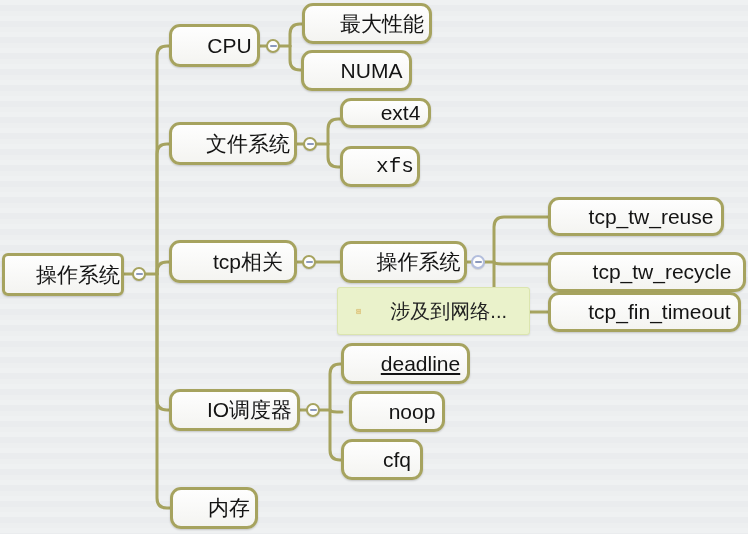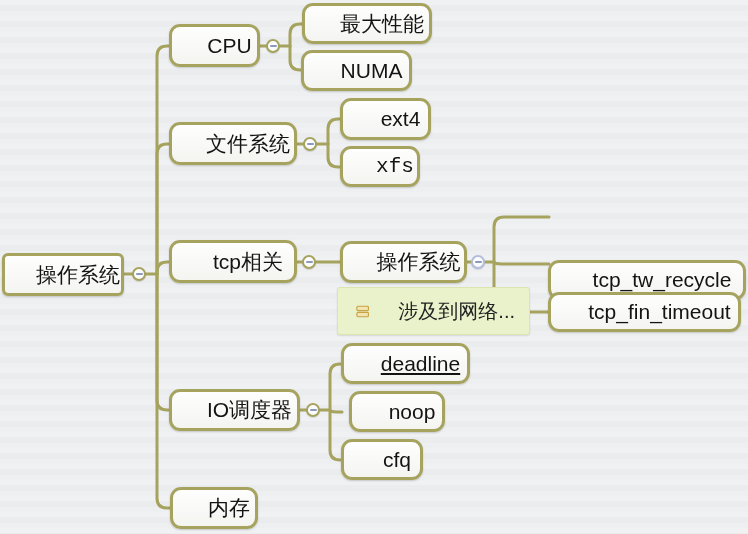--- a/index.html
+++ b/index.html
@@ -29,21 +29,21 @@
     position:absolute;z-index:4;width:14px;height:14px;box-sizing:border-box;
     border-radius:50%;background:#fdfdfd;border:2px solid #a6a35f;
     display:flex;align-items:center;justify-content:center;
     box-shadow:0 1px 1px rgba(0,0,0,0.12);
   }
   .collapse.blue{border-color:#b3bedd;}
   .collapse .bar{width:7px;height:2px;background:#8b99bd;border-radius:1px;}
   .note{
     position:absolute;box-sizing:border-box;z-index:2;
     background:#eaf2cb;border:1px solid #dbe5af;border-radius:3px;
-    display:flex;align-items:center;gap:29px;padding:0 14px 0 18px;
+    display:flex;align-items:center;gap:29px;padding:0 22px 0 18px;
     font-size:20px;color:#222;white-space:nowrap;
     box-shadow:0 1px 2px rgba(0,0,0,0.10);
   }
 </style>
 </head>
 <body>
 
 <div class="canvas">
 
   <svg class="connectors" width="748" height="534">
@@ -97,34 +97,37 @@
   <div class="node" style="left:302px;top:3px;width:130px;height:41px;">
     <span>最大性能</span>
   </div>
   <div class="node" style="left:301px;top:50px;width:111px;height:41px;">
     <span>NUMA</span>
   </div>
 
   <div class="node" style="left:169px;top:122px;width:128px;height:43px;">
     <span>文件系统</span>
   </div>
-  <div class="node" style="left:340px;top:98px;width:91px;height:42px;">
+  <div class="node" style="left:340px;top:98px;width:91px;height:30px;">
     <span>ext4</span>
   </div>
   <div class="node" style="left:340px;top:146px;width:80px;height:41px;font-family:Liberation Mono, monospace;">
     <span>xfs</span>
   </div>
 
   <div class="node" style="left:169px;top:240px;width:128px;height:43px;">
     <span>tcp相关</span>
   </div>
   <div class="node" style="left:340px;top:241px;width:127px;height:42px;">
     <span>操作系统</span>
   </div>
-  <div class="node" style="left:548px;top:260px;width:198px;height:40px;text-align:right;">
+  <div class="node" style="left:548px;top:197px;width:176px;height:39px;">
+    <span>tcp_tw_reuse</span>
+  </div>
+  <div class="node" style="left:548px;top:252px;width:198px;height:40px;text-align:right;">
     <span>tcp_tw_recycle</span>
   </div>
   <div class="node" style="left:548px;top:292px;width:193px;height:40px;">
     <span>tcp_fin_timeout</span>
   </div>
 
   <div class="node" style="left:169px;top:389px;width:131px;height:42px;">
     <span>IO调度器</span>
   </div>
   <div class="node" style="left:341px;top:343px;width:129px;height:41px;text-decoration:underline;">

